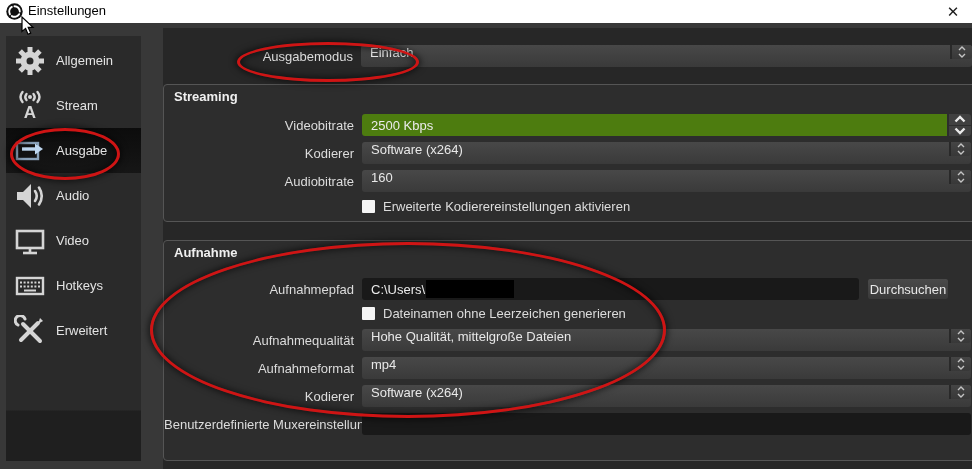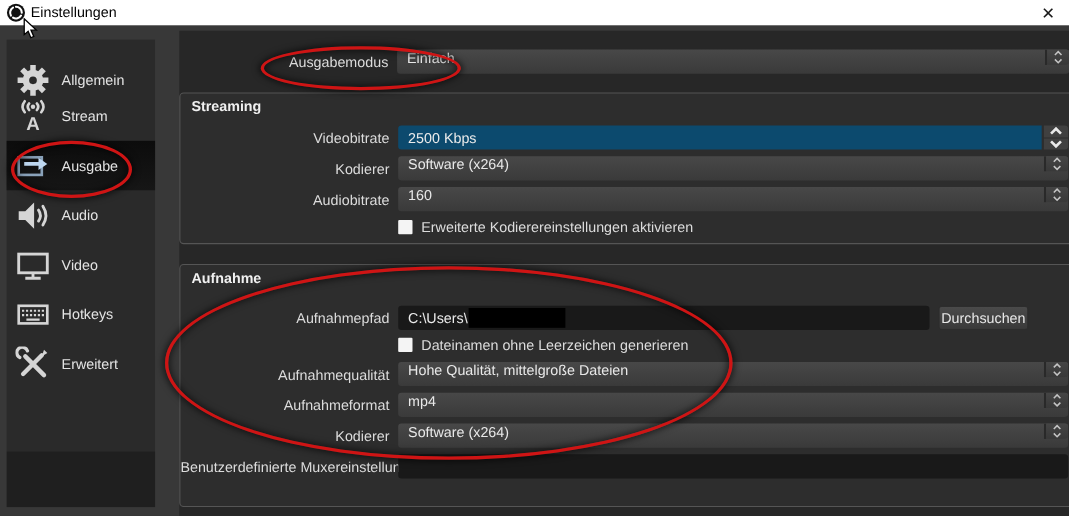--- a/index.html
+++ b/index.html
@@ -25,21 +25,21 @@
   .form-row{position:absolute;left:0;right:9px;height:22px;display:flex;align-items:center;}
   .flabel{width:190px;flex:none;text-align:right;padding-right:8px;font-size:13px;color:#dcdcdc;white-space:nowrap;}
   .fctrl{flex:1;height:22px;min-width:0;}
   
   .combo{display:flex;height:22px;border-radius:3px;background:linear-gradient(#484848,#3a3a3a);align-items:flex-start;}
   .combo .val{flex:1;display:flex;align-items:center;padding-left:9px;font-size:13px;color:#e8e8e8;white-space:nowrap;overflow:hidden;}
   .combo .cbtn{width:20px;flex:none;border-left:2px solid #292929;display:flex;align-items:center;justify-content:center;
                background:linear-gradient(#454545,#383838);border-radius:0 3px 3px 0;}
   
   .spin{display:flex;height:22px;}
-  .spin .sval{flex:1;background:#0c4a6e;border-radius:3px 0 0 3px;display:flex;align-items:center;
+  .spin .sval{flex:1;background:#4d7c0f;border-radius:3px 0 0 3px;display:flex;align-items:center;
               padding-left:9px;font-size:13px;color:#ebebeb;}
   .spin .sbtns{width:22px;flex:none;margin-left:2px;display:flex;flex-direction:column;gap:1px;}
   .spin .sbtn{flex:1;background:#404040;display:flex;align-items:center;justify-content:center;}
   .spin .sbtn.up{border-radius:0 3px 0 0;}
   .spin .sbtn.dn{border-radius:0 0 3px 0;}
   
   .ledit{height:22px;background:#191919;border-radius:3px;display:flex;align-items:center;
          padding-left:9px;font-size:13px;color:#ebebeb;overflow:hidden;}
   .redact{display:inline-block;width:88px;height:18px;background:#000;margin-left:1px;flex:none;}
   
@@ -73,21 +73,21 @@
     </g>
   </svg>
   <span class="tb-title">Einstellungen</span>
   <div class="tb-close">✕</div>
 </div>
 
 <div class="winbody">
 
   <div class="sidebar">
 
-    <div class="side-item" style="top:14px;text-align:center;">
+    <div class="side-item" style="top:2px;text-align:center;">
       <svg class="icn" viewBox="0 0 32 32">
         <circle cx="16" cy="16" r="6.5" fill="none" stroke="#d5d5d5" stroke-width="6"></circle>
         <g stroke="#d5d5d5" stroke-width="5">
           <line x1="16" y1="2" x2="16" y2="8"></line>
             <line x1="16" y1="24" x2="16" y2="30"></line>
           <line x1="2" y1="16" x2="8" y2="16"></line>
             <line x1="24" y1="16" x2="30" y2="16"></line>
           <line x1="6.1" y1="6.1" x2="10.3" y2="10.3"></line>
             <line x1="21.7" y1="21.7" x2="25.9" y2="25.9"></line>
           <line x1="6.1" y1="25.9" x2="10.3" y2="21.7"></line>
@@ -247,21 +247,21 @@
     <div class="gbox" style="top:212px;height:221px;">
       <div class="gtitle">Aufnahme</div>
 
       <div class="form-row" style="top:37px;">
         <div class="flabel">Aufnahmepfad</div>
         <div class="fctrl" style="display:flex;">
           <div class="ledit" style="flex:1;">
             <span>C:\Users\</span>
             <span class="redact"></span>
           </div>
-          <div class="pbtn" style="width:82px;margin-left:8px;margin-right:36px;flex:none;">Durchsuchen</div>
+          <div class="pbtn" style="width:82px;margin-left:8px;margin-right:22px;flex:none;">Durchsuchen</div>
         </div>
       </div>
 
       <div class="cb-row" style="top:64px;left:198px;">
         <div class="cbox"></div>
         <div class="cb-lbl">Dateinamen ohne Leerzeichen generieren</div>
       </div>
 
       <div class="form-row" style="top:88px;">
         <div class="flabel">Aufnahmequalität</div>

